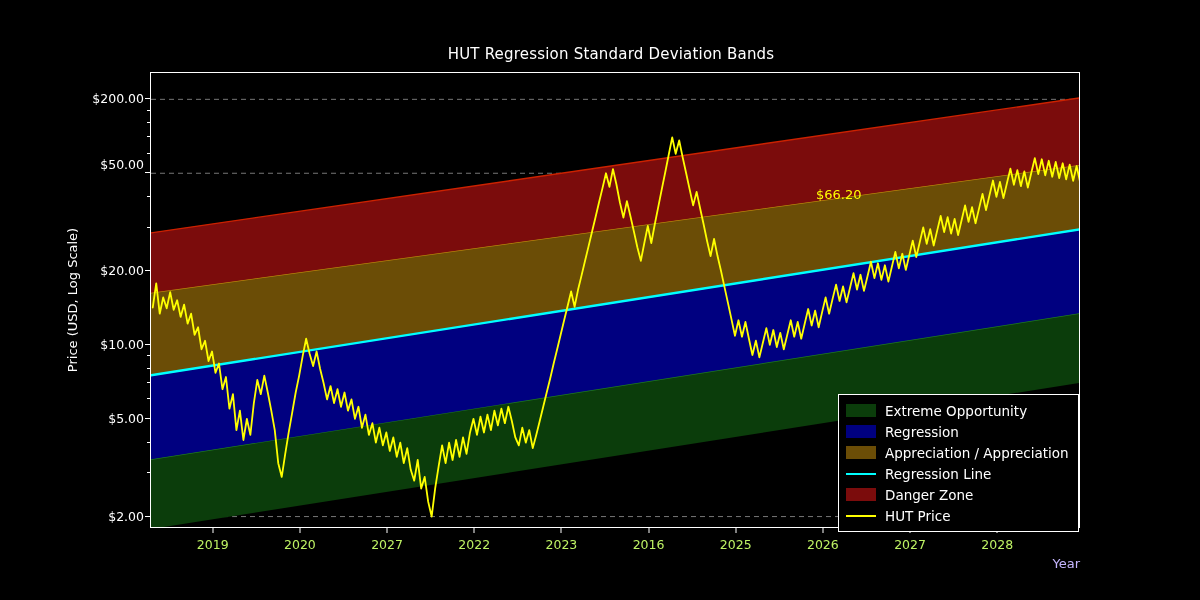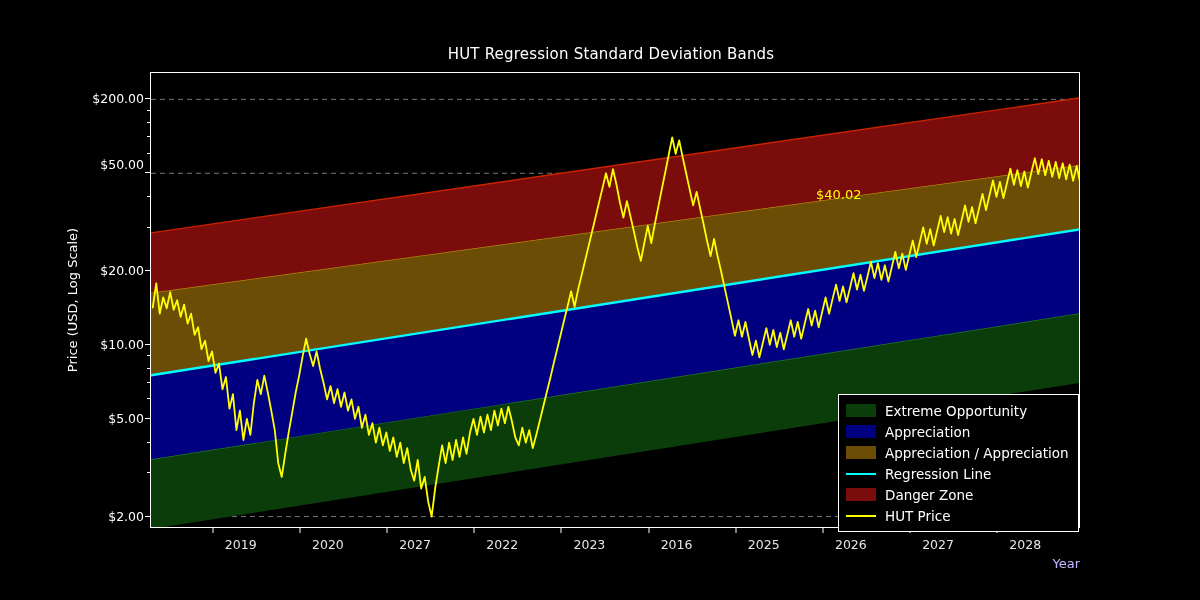--- a/index.html
+++ b/index.html
@@ -29,21 +29,21 @@
   .ytick-label{
     position:absolute;color:#ffffff;font-size:12.5px;text-align:right;
     width:96px;right:0;transform:translateY(-50%);
   }
   .ytick-mark{position:absolute;left:-5px;width:5px;height:1px;background:#fff;}
   .ytick-minor{position:absolute;left:-3px;width:3px;height:1px;background:#fff;}
   #yticks{position:absolute;left:150px;top:72px;width:0;height:456px;}
   #yticklabels{position:absolute;left:44px;top:72px;width:100px;height:456px;}
   #xticks{position:absolute;left:150px;top:528px;width:930px;height:0;}
   .xtick-mark{position:absolute;top:0;width:1px;height:5px;background:#fff;transform:translateX(-50%);}
-  .xtick-label{position:absolute;top:9px;color:#e5e5e5;font-size:12.5px;transform:translateX(-50%);white-space:nowrap;margin-left:28px;}
+  .xtick-label{position:absolute;top:9px;color:#bef264;font-size:12.5px;transform:translateX(-50%);white-space:nowrap;}
   #legend{
     position:absolute;left:838px;top:394px;
     background:#000;border:1.1px solid #ffffff;
     padding:5px 9px 5px 7px;
   }
   .legend-row{display:flex;align-items:center;height:21px;}
   .legend-swatch{width:30px;height:13px;margin-right:9px;flex:0 0 auto;}
   .legend-line{width:30px;height:0;border-top-width:2.6px;border-top-style:solid;margin-right:9px;flex:0 0 auto;}
   .legend-text{color:#ffffff;font-size:13.5px;white-space:nowrap;font-family:"DejaVu Sans",sans-serif;}
   #price-annot{position:absolute;color:#ffff00;font-size:13px;white-space:nowrap;}
@@ -132,30 +132,30 @@
           <polygon points="0.00,219.80 930.00,91.65 930.00,24.74 0.00,159.84" fill="#7b0c0c"></polygon>
           <line x1="0" y1="159.83759082774247" x2="930" y2="24.74121020785958" stroke="#cc2200" stroke-width="1.4"></line>
         </g>
       <g id="series-group">
           <path d="M0.00 302.31 L930.00 156.17" fill="none" stroke="#00ffff" stroke-width="2.4" stroke-linejoin="round" stroke-linecap="round"></path>
           <path d="M1.74 234.51 L5.23 210.41 L8.72 240.70 L12.20 224.49 L15.69 235.27 L19.18 219.15 L22.66 236.79 L26.15 227.26 L29.63 243.93 L33.12 231.55 L36.61 250.71 L40.09 240.70 L43.58 261.75 L47.07 254.26 L50.55 276.27 L54.04 267.73 L57.53 288.00 L61.01 278.51 L64.50 299.79 L67.99 290.51 L71.47 316.23 L74.96 304.03 L78.44 335.68 L81.93 321.19 L85.42 357.08 L88.90 337.63 L92.39 367.01 L95.88 345.84 L99.36 361.93 L102.85 330.01 L106.34 306.95 L109.82 321.19 L113.31 302.60 L116.79 319.51 L120.28 337.63 L123.77 357.08 L127.25 390.16 L130.74 403.94 L134.23 380.88 L137.71 359.48 L141.20 339.63 L144.69 319.51 L148.17 302.60 L151.66 283.15 L155.15 265.70 L158.63 280.81 L162.12 293.08 L165.60 278.51 L169.09 295.71 L172.58 309.96 L176.06 326.40 L179.55 313.05 L183.04 330.01 L186.52 316.23 L190.01 333.76 L193.50 319.51 L196.98 337.63 L200.47 326.40 L203.96 345.84 L207.44 333.76 L210.93 354.74 L214.41 341.66 L217.90 361.93 L221.39 350.20 L224.87 369.64 L228.36 354.74 L231.85 372.34 L235.33 359.48 L238.82 377.96 L242.31 364.44 L245.79 383.88 L249.28 369.64 L252.76 390.16 L256.25 375.11 L259.74 396.83 L263.22 407.68 L266.71 386.98 L270.20 415.59 L273.68 403.94 L277.17 428.66 L280.66 443.57 L284.14 415.59 L287.63 393.44 L291.12 372.34 L294.60 390.16 L298.09 369.64 L301.57 386.98 L305.06 367.01 L308.55 383.88 L312.03 364.44 L315.52 380.88 L319.01 359.48 L322.49 345.84 L325.98 361.93 L329.47 343.73 L332.95 359.48 L336.44 341.66 L339.93 357.08 L343.41 337.63 L346.90 352.44 L350.38 335.68 L353.87 350.20 L357.36 333.76 L360.84 348.00 L364.33 364.44 L367.82 372.34 L371.30 354.74 L374.79 369.64 L378.28 357.08 L381.76 375.11 L385.25 361.93 L388.73 348.00 L392.22 333.76 L395.71 319.51 L399.19 305.48 L402.68 290.51 L406.17 276.27 L409.65 261.75 L413.14 247.26 L416.63 233.02 L420.11 218.50 L423.60 233.77 L427.09 216.58 L430.57 202.34 L434.06 187.82 L437.54 173.34 L441.03 158.72 L444.52 144.25 L448.00 129.53 L451.49 115.11 L454.98 100.26 L458.46 113.89 L461.95 96.07 L465.44 111.50 L468.92 129.53 L472.41 144.57 L475.90 128.13 L479.38 142.97 L482.87 158.36 L486.35 174.19 L489.84 187.82 L493.33 170.00 L496.81 152.98 L500.30 170.00 L503.79 151.24 L507.27 133.82 L510.76 116.34 L514.25 99.20 L517.73 81.70 L521.22 64.37 L524.70 80.81 L528.19 67.46 L531.68 84.43 L535.16 100.26 L538.65 116.34 L542.14 132.37 L545.62 118.85 L549.11 135.29 L552.60 151.24 L556.08 167.97 L559.57 183.08 L563.06 165.98 L566.54 183.08 L570.03 197.99 L573.51 214.07 L577.00 230.10 L580.49 246.42 L583.97 262.72 L587.46 247.26 L590.95 263.71 L594.43 248.97 L597.92 265.70 L601.41 281.97 L604.89 267.73 L608.38 284.34 L611.87 269.80 L615.35 255.17 L618.84 271.91 L622.32 257.01 L625.81 274.07 L629.30 259.83 L632.78 276.27 L636.27 261.75 L639.76 247.26 L643.24 263.71 L646.73 248.97 L650.22 265.70 L653.70 250.71 L657.19 236.03 L660.67 252.47 L664.16 237.56 L667.65 254.26 L671.13 239.12 L674.62 224.49 L678.11 240.70 L681.59 225.86 L685.08 211.62 L688.57 227.96 L692.05 213.45 L695.54 229.38 L699.03 214.69 L702.51 200.14 L706.00 216.58 L709.48 201.79 L712.97 217.86 L716.46 203.46 L719.94 188.79 L723.43 205.15 L726.92 190.27 L730.40 206.88 L733.89 192.28 L737.38 208.63 L740.86 193.80 L744.35 178.99 L747.84 195.35 L751.32 180.79 L754.81 196.92 L758.29 182.16 L761.78 167.57 L765.27 184.01 L768.75 169.19 L772.24 154.39 L775.73 170.83 L779.21 156.17 L782.70 172.49 L786.19 157.62 L789.67 142.97 L793.16 159.09 L796.64 144.25 L800.13 160.59 L803.62 145.88 L807.10 162.10 L810.59 147.19 L814.08 132.37 L817.56 148.86 L821.05 134.12 L824.54 150.22 L828.02 135.59 L831.51 120.90 L835.00 137.09 L838.48 122.21 L841.97 107.54 L845.45 123.79 L848.94 108.92 L852.43 125.13 L855.91 110.32 L859.40 95.67 L862.89 111.73 L866.37 97.11 L869.86 113.17 L873.35 98.35 L876.83 114.62 L880.32 99.83 L883.81 85.17 L887.29 101.11 L890.78 86.28 L894.26 102.41 L897.75 87.79 L901.24 103.73 L904.72 88.94 L908.21 105.06 L911.70 90.29 L915.18 106.40 L918.67 91.65 L922.16 107.77 L925.64 93.04 L929.13 109.15" fill="none" stroke="#ffff00" stroke-width="1.8" stroke-linejoin="round" stroke-linecap="round"></path>
         </g>
     </svg>
   </div>
 
-  <div id="price-annot" style="left: 816.06px; top: 187.004px; color: rgb(255, 255, 0);">$40.02</div>
+  <div id="price-annot" style="left: 816.06px; top: 187.004px; color: rgb(255, 255, 0);">$66.20</div>
 
   <div id="legend">
       <div class="legend-row">
         <div class="legend-swatch" style="background: rgb(11, 61, 11);"></div>
         <span class="legend-text">Extreme Opportunity</span>
       </div>
       <div class="legend-row">
         <div class="legend-swatch" style="background: rgb(0, 0, 128);"></div>
-        <span class="legend-text">Appreciation</span>
+        <span class="legend-text">Regression</span>
       </div>
       <div class="legend-row">
         <div class="legend-swatch" style="background: rgb(107, 77, 6);"></div>
         <span class="legend-text">Appreciation / Appreciation</span>
       </div>
       <div class="legend-row">
         <div class="legend-line" style="border-top-color: rgb(0, 255, 255);"></div>
         <span class="legend-text">Regression Line</span>
       </div>
       <div class="legend-row">

